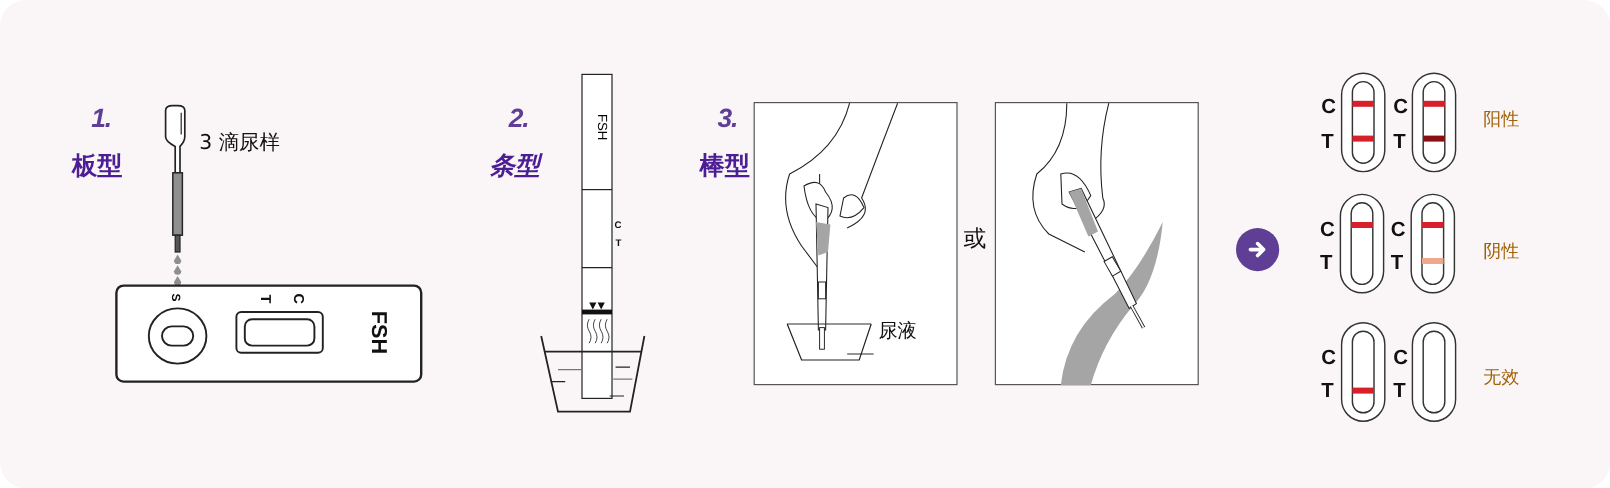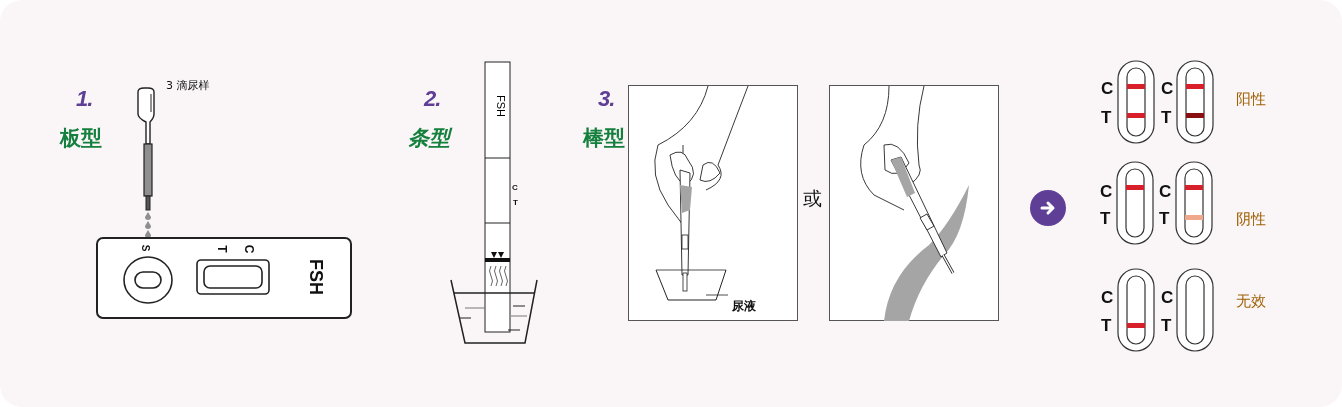--- a/index.html
+++ b/index.html
@@ -3,36 +3,36 @@
 <meta charset="utf-8">
 <style>
   html, body { margin: 0; padding: 0; background: #ffffff; }
   body { width: 1342px; height: 407px; position: relative; overflow: hidden;
          font-family: "DejaVu Sans", "Liberation Sans", sans-serif; }
   .panel { position: absolute; left: 0; top: 0; width: 1342px; height: 407px;
            background: #faf6f8; border-radius: 22px; }
   .abs { position: absolute; }
   .step-num { font-family: "Liberation Sans", sans-serif; font-weight: bold; font-style: italic;
               color: #5f3f96; font-size: 22px; letter-spacing: -1px; }
-  .step-type { color: #15803d; font-size: 21px; font-weight: bold; }
+  .step-type { color: #4c1d95; font-size: 21px; font-weight: bold; }
   .label { color: #111; font-size: 18px; }
   .ct { font-family: "Liberation Sans", sans-serif; font-weight: bold; font-size: 17px; color: #111; line-height: 1; }
   .result-label { font-size: 15px; color: #a16207; }
   svg { position: absolute; overflow: visible; }
   .arrow-btn { position: absolute; left: 1030px; top: 190px; width: 36px; height: 36px; border-radius: 50%;
                background: #5f3f96; }
 </style>
 </head>
 <body>
 
 <div class="panel"></div>
 
 <div class="abs step-num" style="left:76px;top:86px;">1.</div>
 <div class="abs step-type" style="left:60px;top:124px;">板型</div>
-<div class="abs label" style="left:166px;top:78px;font-size:11px;text-align:center;">3  滴尿样</div>
+<div class="abs label" style="left:166px;top:107px;font-size:17px;text-align:center;">3  滴尿样</div>
 
 <svg style="left:130px;top:88px;" width="40" height="150" viewBox="0 0 40 150">
   <path d="M8 4 Q8 0 14 0 L18 0 Q24 0 24 4 L24 26 Q24 30 20 34 L20 56 L16 56 L16 34 Q8 30 8 26 Z" fill="#fff" stroke="#222" stroke-width="1.4"></path>
   <line x1="21" y1="6" x2="21" y2="24" stroke="#222" stroke-width="1"></line>
   <rect x="14" y="56" width="8" height="52" fill="#8f8f8f" stroke="#222" stroke-width="1.2"></rect>
   <rect x="16" y="108" width="4" height="14" fill="#555" stroke="#222" stroke-width="1"></rect>
   <path d="M18 124 l-3 5 a3 3 0 0 0 6 0 z" fill="#8f8f8f"></path>
   <path d="M18 133 l-3 5 a3 3 0 0 0 6 0 z" fill="#8f8f8f"></path>
   <path d="M18 142 l-3 5 a3 3 0 0 0 6 0 z" fill="#8f8f8f"></path>
 </svg>
@@ -80,21 +80,21 @@
   <path d="M42 70 Q55 62 60 75 Q72 90 58 100 Q45 95 42 70 Z" fill="#fff" stroke="#222" stroke-width="0.9"></path>
   <path d="M75 80 Q85 72 92 88 Q82 100 72 95 Z" fill="#fff" stroke="#222" stroke-width="0.9"></path>
   <path d="M52 85 L62 88 L60 190 L54 190 Z" fill="#fff" stroke="#222" stroke-width="0.9"></path>
   <path d="M52 100 L64 102 L62 125 L54 128 Z" fill="#a5a5a5"></path>
   <rect x="54" y="150" width="6" height="14" fill="#fff" stroke="#222" stroke-width="0.8"></rect>
   <rect x="55" y="188" width="4" height="18" fill="#fff" stroke="#222" stroke-width="0.8"></rect>
   <path d="M28 185 L40 215 L88 215 L98 185" fill="none" stroke="#222" stroke-width="1"></path>
   <line x1="28" y1="185" x2="98" y2="185" stroke="#222" stroke-width="0.8"></line>
   <line x1="78" y1="210" x2="100" y2="210" stroke="#222" stroke-width="0.8"></line>
 </svg>
-<div class="abs label" style="left:732px;top:298px;font-size:12px;font-weight:bold;">尿液</div>
+<div class="abs label" style="left:732px;top:266px;font-size:16px;">尿液</div>
 
 <div class="abs label" style="left:803px;top:186px;font-size:19px;">或</div>
 
 <svg style="left:829px;top:85px;" width="170" height="236" viewBox="0 0 170 236">
   <rect x="0.5" y="0.5" width="169" height="235" fill="#fff" stroke="#555" stroke-width="1"></rect>
   <path d="M140 100 Q120 140 100 160 Q60 190 55 236 L80 236 Q90 200 115 170 Q135 150 140 100 Z" fill="#a5a5a5"></path>
   <path d="M60 1 Q60 40 35 60 Q25 90 45 110 L75 125 M95 1 Q85 40 90 80 Q95 90 80 100" fill="none" stroke="#222" stroke-width="0.9"></path>
   <path d="M55 60 Q70 55 80 78 Q70 95 56 85 Z" fill="#fff" stroke="#222" stroke-width="0.9"></path>
   <path d="M62 75 L72 72 L118 168 L112 172 Z" fill="#fff" stroke="#222" stroke-width="0.9"></path>
   <path d="M62 75 L72 72 L86 108 L78 112 Z" fill="#a5a5a5"></path>
@@ -135,28 +135,28 @@
   <rect x="10" y="24" width="18" height="5" fill="#d7202a"></rect>
 </svg>
 <div class="abs ct" style="left:1159px;top:183px;">C</div>
 <div class="abs ct" style="left:1159px;top:210px;">T</div>
 <svg style="left:1175px;top:161px;" width="38" height="84" viewBox="0 0 38 84">
   <rect x="1" y="1" width="36" height="82" rx="18" fill="#fff" stroke="#333" stroke-width="1.2"></rect>
   <rect x="10" y="8" width="18" height="68" rx="9" fill="#fff" stroke="#333" stroke-width="1.2"></rect>
   <rect x="10" y="24" width="18" height="5" fill="#d7202a"></rect>
   <rect x="10" y="54" width="18" height="5" fill="#f0a88c"></rect>
 </svg>
-<div class="abs result-label" style="left:1236px;top:210px;">阴性</div>
+<div class="abs result-label" style="left:1236px;top:200px;">阴性</div>
 
 <div class="abs ct" style="left:1101px;top:289px;">C</div>
 <div class="abs ct" style="left:1101px;top:317px;">T</div>
 <svg style="left:1117px;top:268px;" width="38" height="84" viewBox="0 0 38 84">
   <rect x="1" y="1" width="36" height="82" rx="18" fill="#fff" stroke="#333" stroke-width="1.2"></rect>
   <rect x="10" y="8" width="18" height="68" rx="9" fill="#fff" stroke="#333" stroke-width="1.2"></rect>
   <rect x="10" y="55" width="18" height="5" fill="#d7202a"></rect>
 </svg>
 <div class="abs ct" style="left:1161px;top:289px;">C</div>
 <div class="abs ct" style="left:1161px;top:317px;">T</div>
 <svg style="left:1176px;top:268px;" width="38" height="84" viewBox="0 0 38 84">
   <rect x="1" y="1" width="36" height="82" rx="18" fill="#fff" stroke="#333" stroke-width="1.2"></rect>
   <rect x="10" y="8" width="18" height="68" rx="9" fill="#fff" stroke="#333" stroke-width="1.2"></rect>
 </svg>
-<div class="abs result-label" style="left:1236px;top:292px;">无效</div>
+<div class="abs result-label" style="left:1236px;top:305px;">无效</div>
 
 </body></html>

